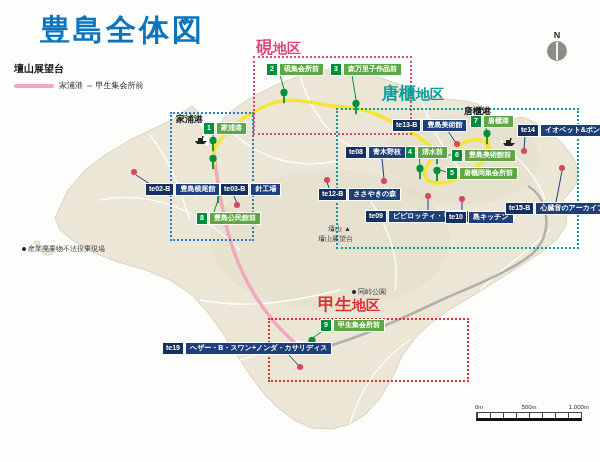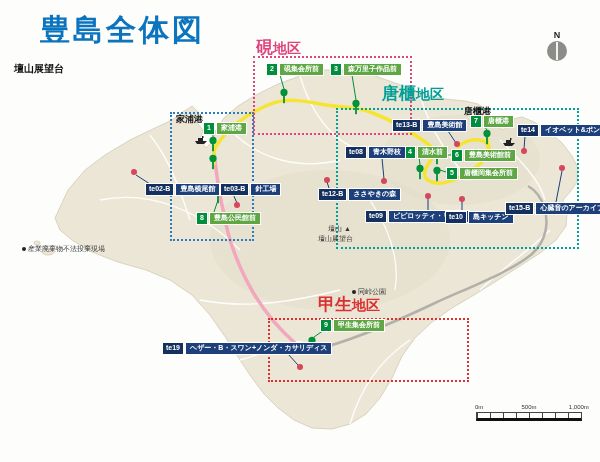--- a/index.html
+++ b/index.html
@@ -120,20 +120,24 @@
       <circle cx="524" cy="151" r="3"></circle>
       <circle cx="562" cy="168" r="3"></circle>
       <circle cx="300" cy="367" r="3"></circle>
     </g>
   </svg>
 
   <h1 class="title">豊島全体図</h1>
 
   <div class="legend">
     <div class="lg-head">壇山展望台</div>
+    <div class="lg-row">
+      <span class="lg-swatch" style="background:#f2a7bd;"></span>
+      <span>家浦港 ⇔ 甲生集会所前</span>
+    </div>
   </div>
 
   <div class="compass">
     <div class="n">N</div>
     <div class="circ"></div>
   </div>
 
   <div class="dbox" style="left:170px;top:112px;width:80px;height:125px;border-color:#2b7bbf;"></div>
   <div class="dbox" style="left:253px;top:56px;width:155px;height:75px;border-color:#e0447c;"></div>
   <div class="dbox" style="left:336px;top:108px;width:239px;height:137px;border-color:#00a099;"></div>

